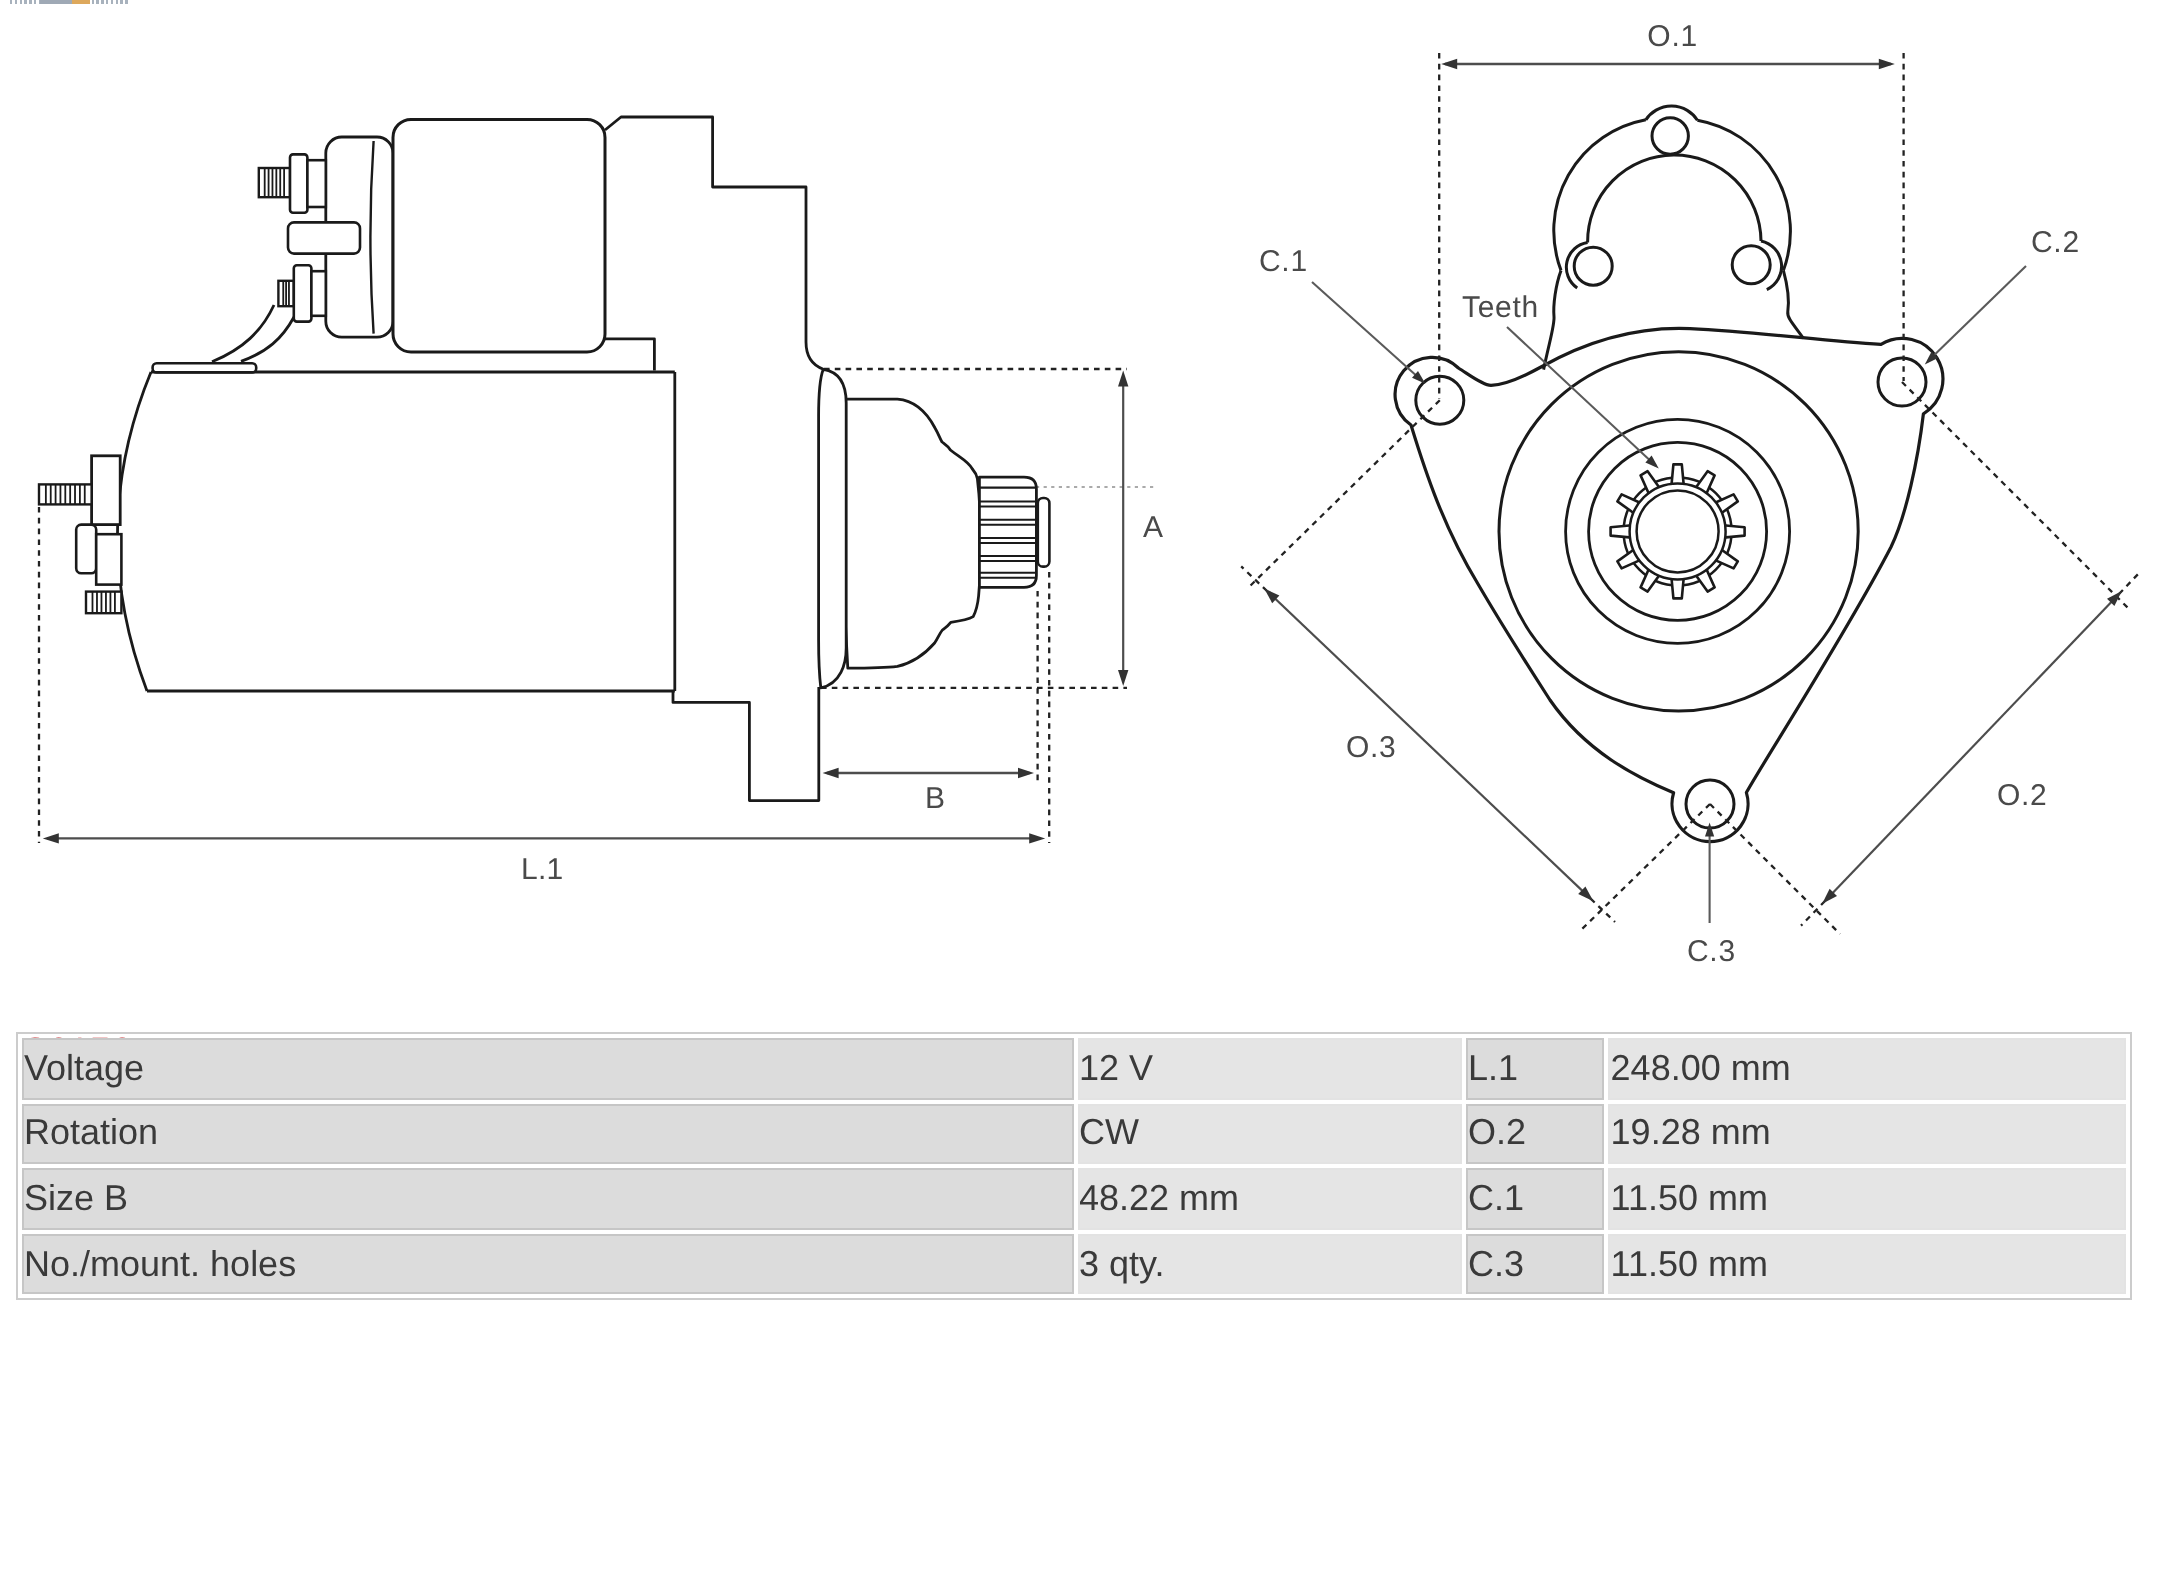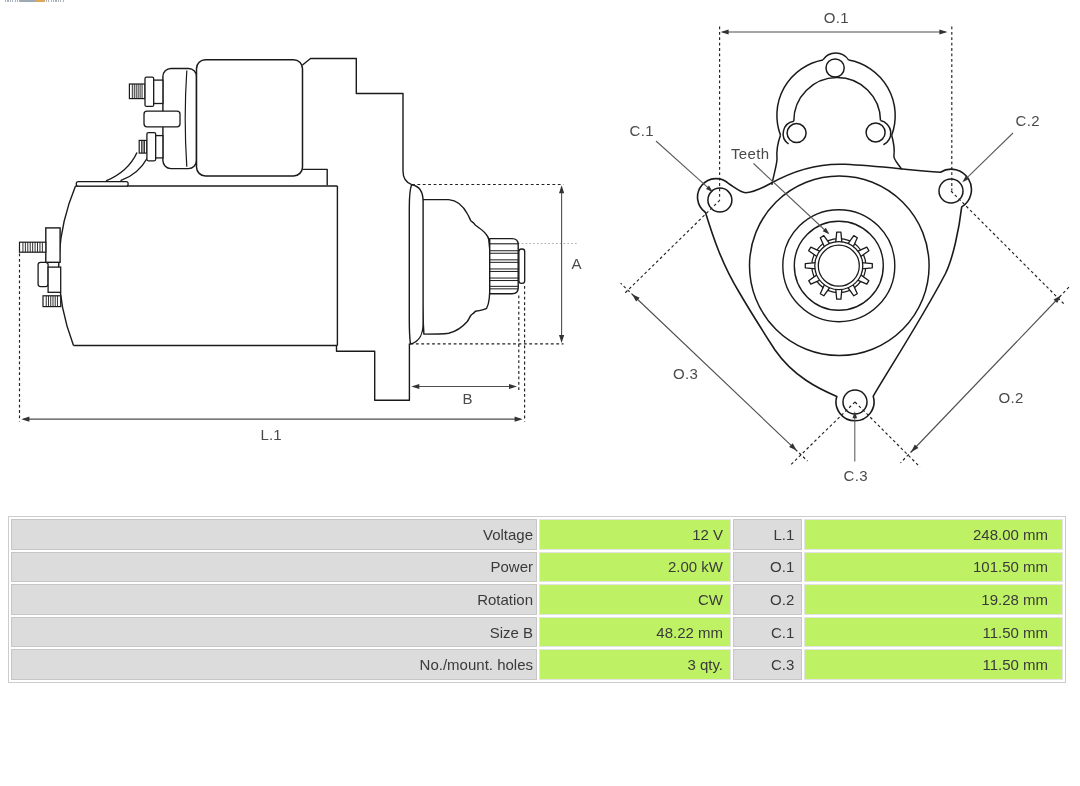--- a/index.html
+++ b/index.html
@@ -5,24 +5,24 @@
   html,body{margin:0;padding:0;background:#fff;}
   body{width:1080px;height:786px;font-family:"Liberation Sans",sans-serif;}
   #sheet{position:relative;width:1080px;height:786px;overflow:hidden;}
   #logo{position:absolute;left:5px;top:0;width:59px;height:2px;
     background:repeating-linear-gradient(90deg,#a8b2bd 0 1.2px,#fff 1.2px 2.4px);}
   #logo .g{position:absolute;left:15px;top:0;width:16px;height:2px;background:#9fa9b5;}
   #logo .o{position:absolute;left:31px;top:0;width:9px;height:2px;background:#dda85c;}
   #pn{position:absolute;left:11px;top:516px;font-size:19px;line-height:21.5px;color:#c2191d;}
   table{position:absolute;left:8px;top:516px;width:1058px;border-collapse:separate;border-spacing:2px;
     table-layout:fixed;border:1px solid #cccccc;}
-  td{height:28.6px;font-size:15px;color:#3a3a3a;text-align:right;vertical-align:middle;
+  td{height:28.6px;font-size:18px;color:#3a3a3a;vertical-align:middle;
     padding:0 7px 0 0;overflow:hidden;white-space:nowrap;}
   td.l{background:#dcdcdc;border:1px solid #c6c6c6;}
-  td.v{background:#bef264;border:1px solid #e3e3e3;}
+  td.v{background:#e5e5e5;border:1px solid #e3e3e3;}
   td.c1{width:521px;padding-right:2.5px;}
   td.c2{width:183.5px;padding-right:7px;}
   td.c3{width:60.3px;padding-right:7px;}
   td.c4{padding-right:14px;}
 </style>
 </head>
 <body>
 <div id="sheet">
   <div id="logo">
       <span class="g"></span>
@@ -171,26 +171,20 @@
   <div id="pn">S6156</div>
   <table>
     <tbody>
         <tr>
           <td class="l c1">Voltage</td>
           <td class="v c2">12 V</td>
           <td class="l c3">L.1</td>
           <td class="v c4">248.00 mm</td>
         </tr>
     <tr>
-          <td class="l c1">Power</td>
-          <td class="v c2">2.00 kW</td>
-          <td class="l c3">O.1</td>
-          <td class="v c4">101.50 mm</td>
-        </tr>
-    <tr>
           <td class="l c1">Rotation</td>
           <td class="v c2">CW</td>
           <td class="l c3">O.2</td>
           <td class="v c4">19.28 mm</td>
         </tr>
     <tr>
           <td class="l c1">Size B</td>
           <td class="v c2">48.22 mm</td>
           <td class="l c3">C.1</td>
           <td class="v c4">11.50 mm</td>

